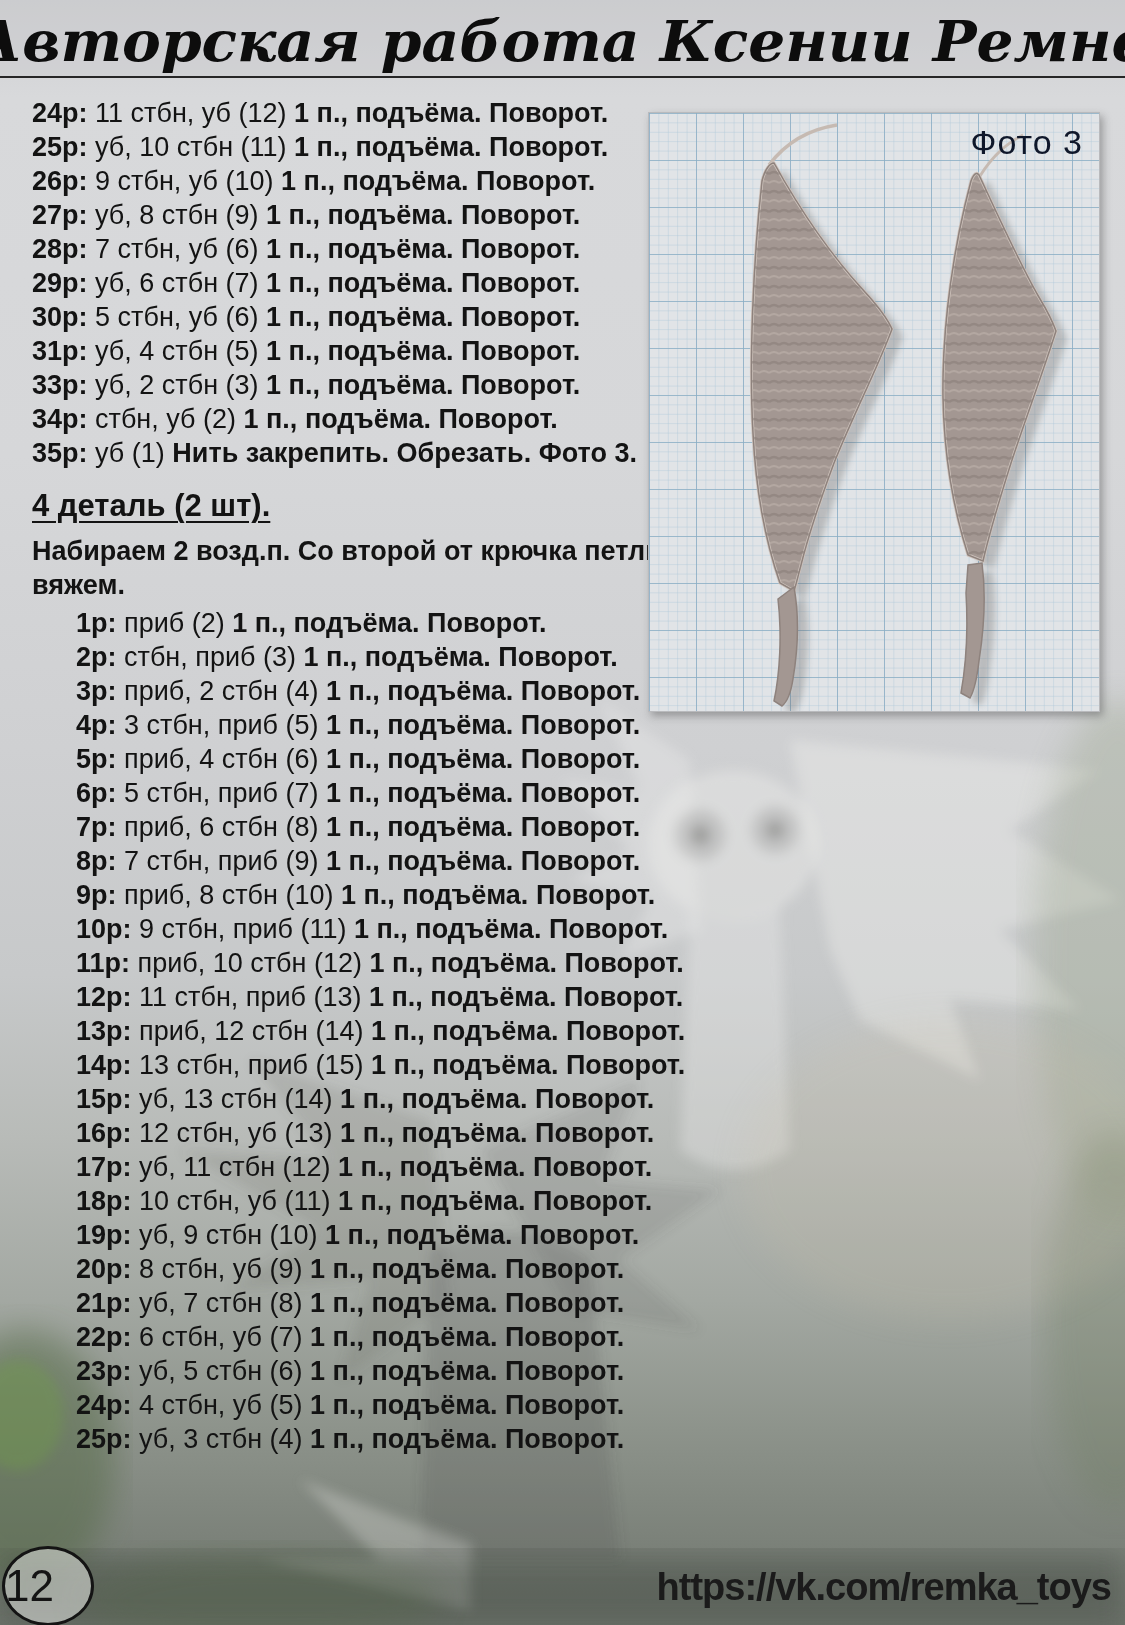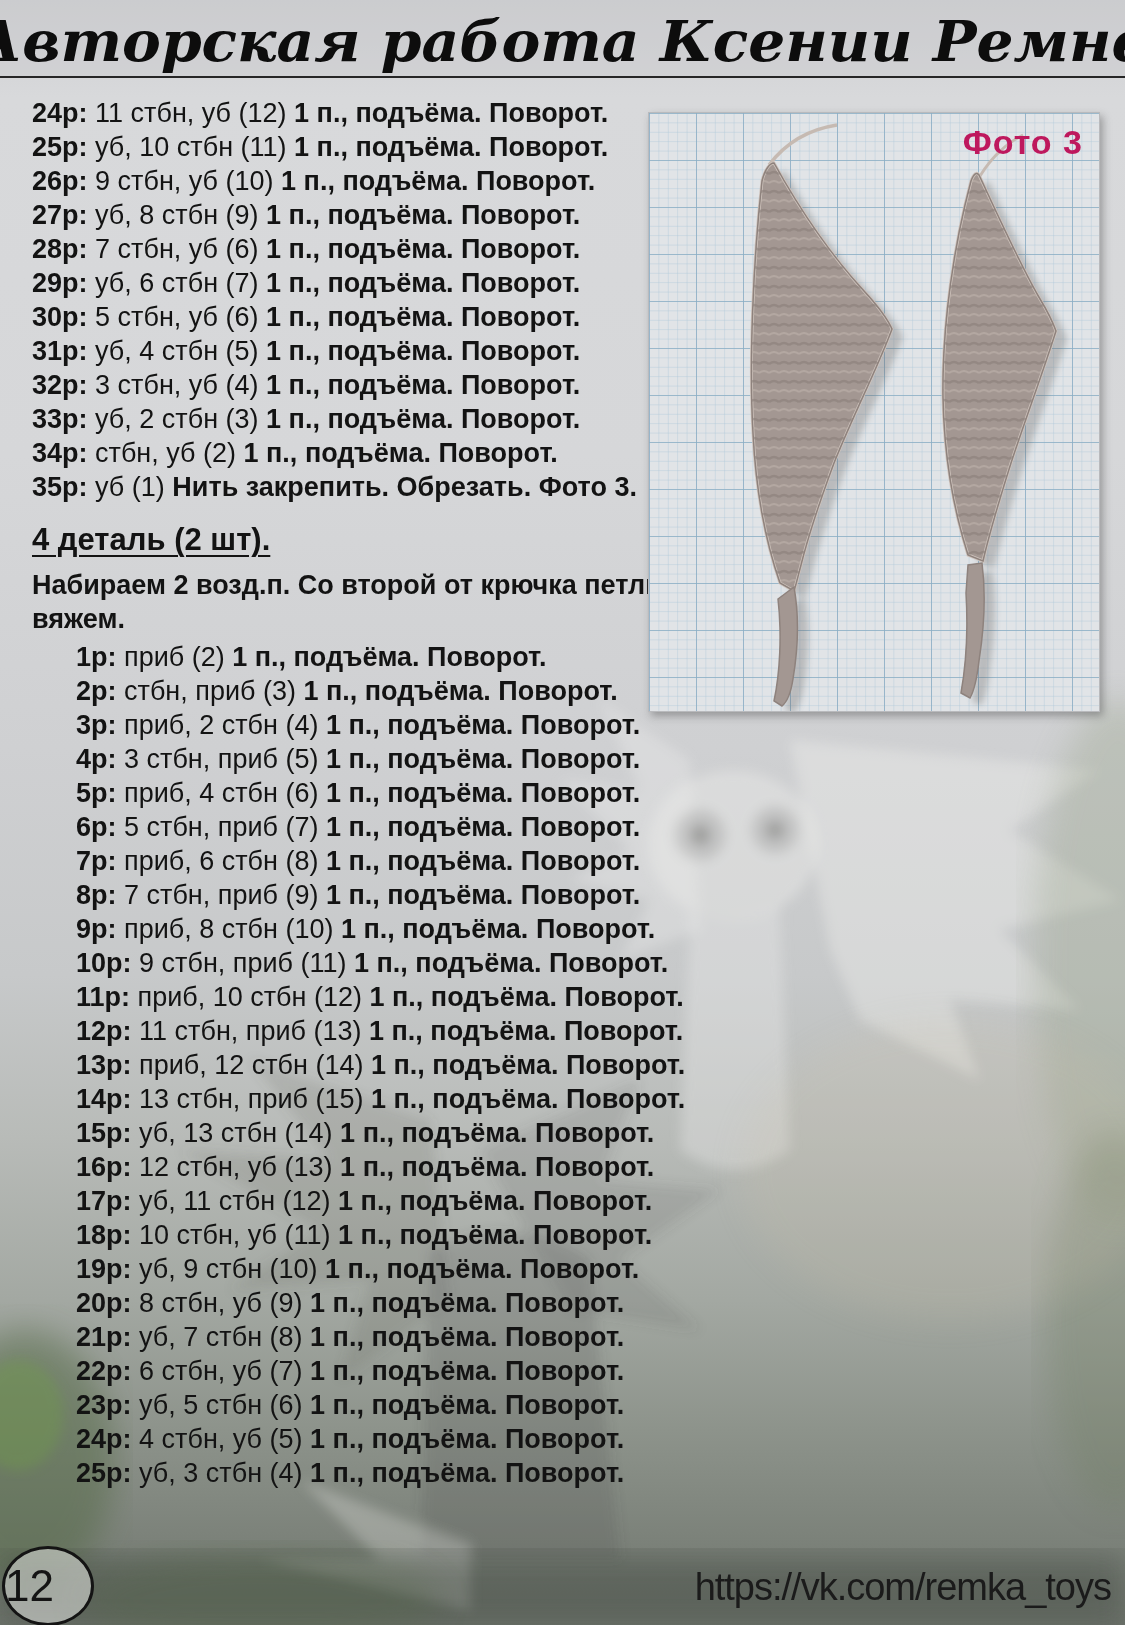--- a/index.html
+++ b/index.html
@@ -36,34 +36,34 @@
   .intro-line{font-size:27px;font-weight:700;height:34px;line-height:34px;white-space:nowrap;}
   .rows2{margin-top:4px;margin-left:44px;}
   
   .photo{
     position:absolute;left:648px;top:112px;width:450px;height:598px;margin:0;
     border:1px solid #b9babd;box-shadow:3px 4px 8px rgba(40,40,40,.35);
     background:#e1e4e7;overflow:hidden;
   }
   .photo svg{display:block;}
   .photo-label{
-    position:absolute;top:10px;right:16px;font-size:34px;color:#be185d;
-    font-weight:700;letter-spacing:1px;
+    position:absolute;top:10px;right:16px;font-size:34px;color:#0f172a;
+    font-weight:400;letter-spacing:1px;
   }
   
   .page-badge{
     position:absolute;left:2px;top:1546px;width:86px;height:74px;
     border:3px solid #141414;border-radius:50%;
     display:flex;align-items:center;justify-content:flex-start;
     background:rgba(225,227,224,.55);
   }
   .page-badge span{font-size:44px;color:#141414;}
   .footer-url{
     position:absolute;right:14px;top:1566px;
-    font-size:38px;font-weight:400;color:#1b1b1b;letter-spacing:-1px;
+    font-size:38px;font-weight:700;color:#1b1b1b;letter-spacing:-1px;
     white-space:nowrap;
   }
 </style>
 </head>
 <body>
 
 <div class="page">
 
   <svg class="bg-art" width="1125" height="1625" viewBox="0 0 1125 1625">
     <defs>
@@ -111,21 +111,20 @@
   <main class="text-col">
     <div class="rows">
         <div class="line"><span class="b">24р: </span><span class="r">11 стбн, уб (12) </span><span class="b">1 п., подъёма. Поворот.</span></div>
         <div class="line"><span class="b">25р: </span><span class="r">уб, 10 стбн (11) </span><span class="b">1 п., подъёма. Поворот.</span></div>
         <div class="line"><span class="b">26р: </span><span class="r">9 стбн, уб (10) </span><span class="b">1 п., подъёма. Поворот.</span></div>
         <div class="line"><span class="b">27р: </span><span class="r">уб, 8 стбн (9) </span><span class="b">1 п., подъёма. Поворот.</span></div>
         <div class="line"><span class="b">28р: </span><span class="r">7 стбн, уб (6) </span><span class="b">1 п., подъёма. Поворот.</span></div>
         <div class="line"><span class="b">29р: </span><span class="r">уб, 6 стбн (7) </span><span class="b">1 п., подъёма. Поворот.</span></div>
         <div class="line"><span class="b">30р: </span><span class="r">5 стбн, уб (6) </span><span class="b">1 п., подъёма. Поворот.</span></div>
         <div class="line"><span class="b">31р: </span><span class="r">уб, 4 стбн (5) </span><span class="b">1 п., подъёма. Поворот.</span></div>
-        <div class="line"><span class="b">32р: </span><span class="r">3 стбн, уб (4) </span><span class="b">1 п., подъёма. Поворот.</span></div>
         <div class="line"><span class="b">33р: </span><span class="r">уб, 2 стбн (3) </span><span class="b">1 п., подъёма. Поворот.</span></div>
         <div class="line"><span class="b">34р: </span><span class="r">стбн, уб (2) </span><span class="b">1 п., подъёма. Поворот.</span></div>
         <div class="line"><span class="b">35р: </span><span class="r">уб (1) </span><span class="b">Нить закрепить. Обрезать. Фото 3.</span></div>
       </div>
     <h2 class="section-heading">4 деталь (2 шт).</h2>
     <div class="intro-line">Набираем 2 возд.п. Со второй от крючка петли</div>
     <div class="intro-line">вяжем.</div>
     <div class="rows rows2">
         <div class="line"><span class="b">1р: </span><span class="r">приб (2) </span><span class="b">1 п., подъёма. Поворот.</span></div>
         <div class="line"><span class="b">2р: </span><span class="r">стбн, приб (3) </span><span class="b">1 п., подъёма. Поворот.</span></div>

